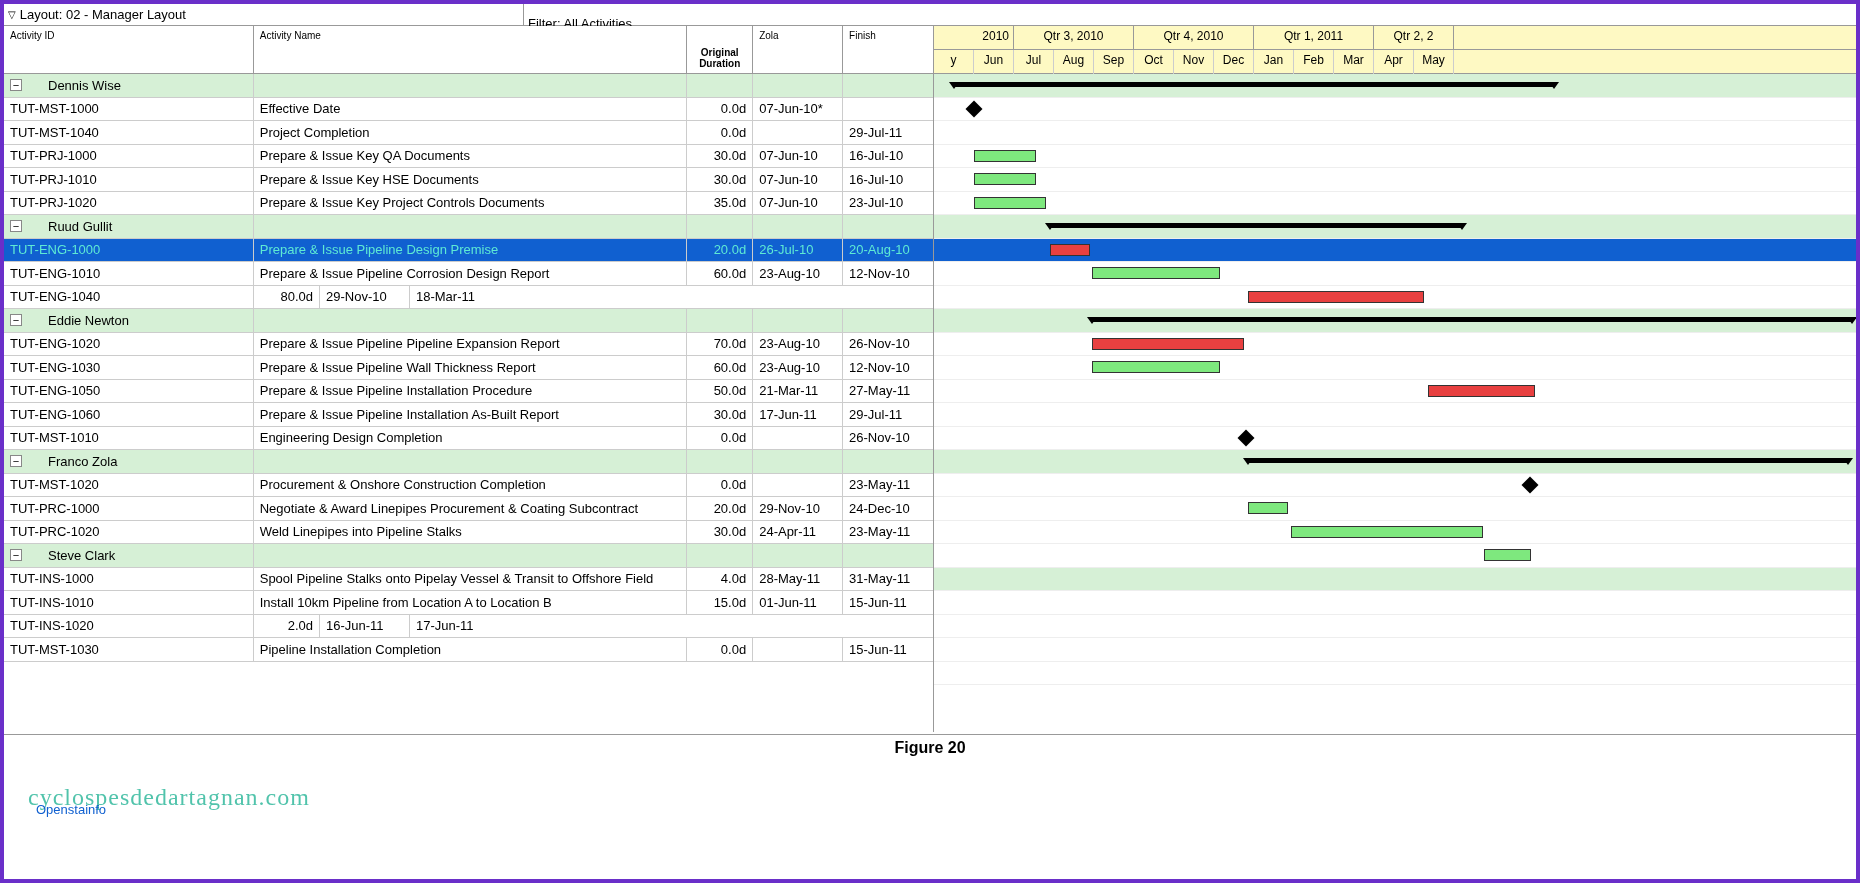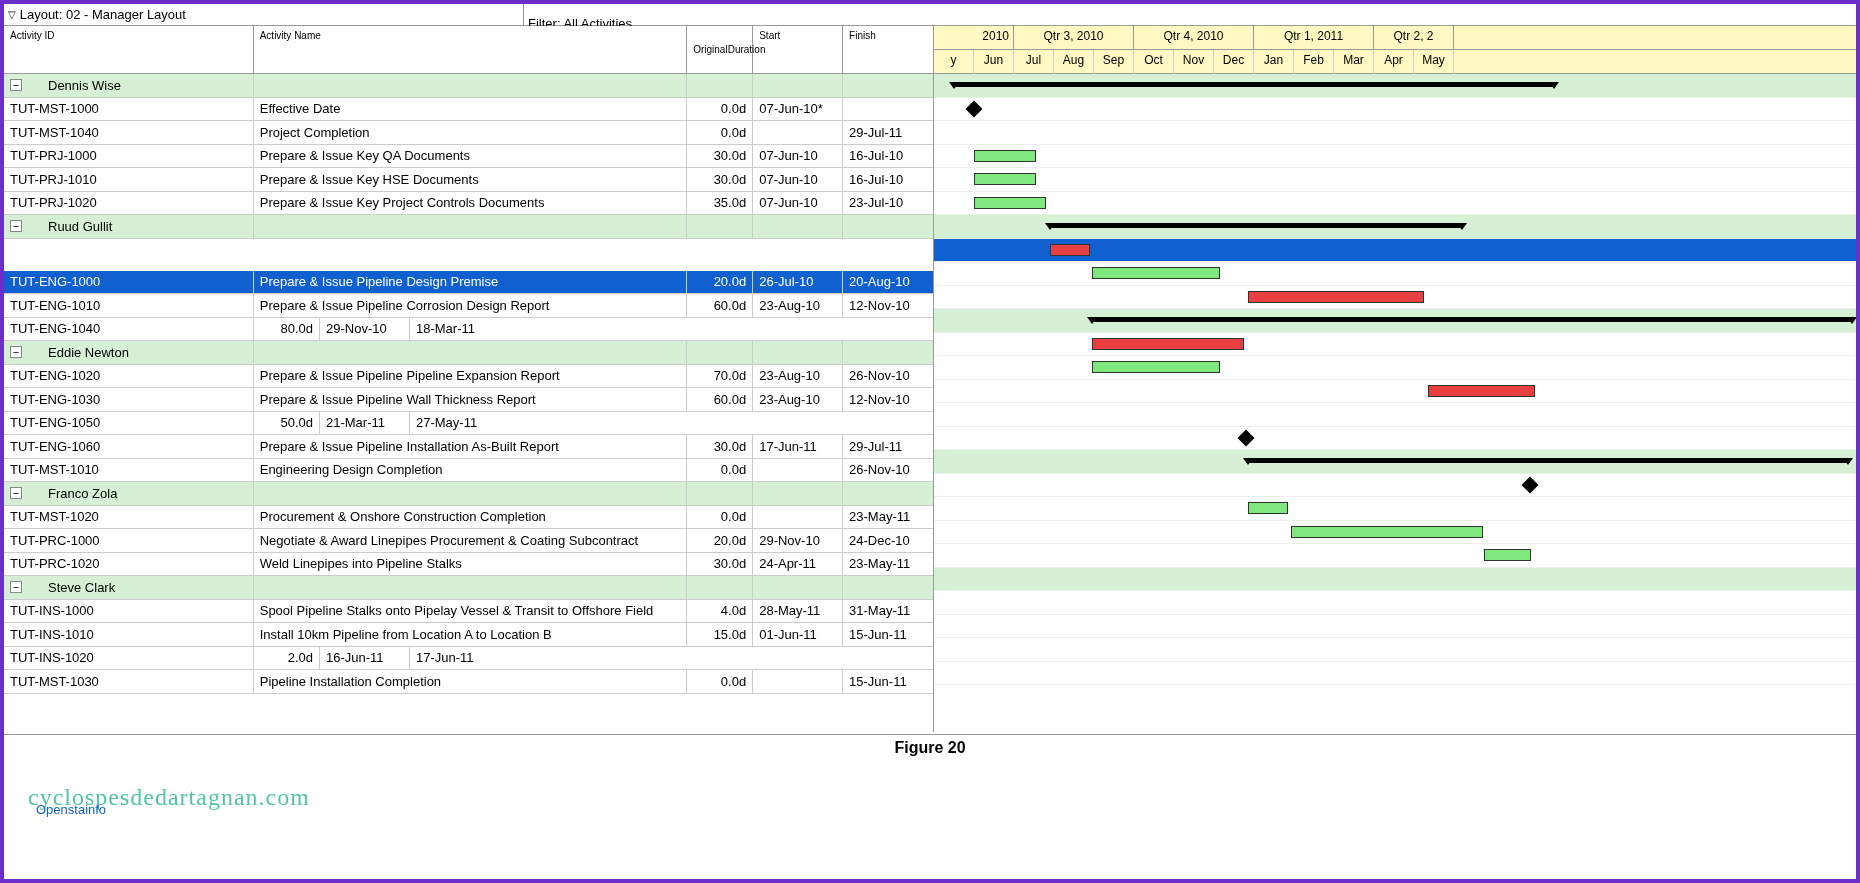--- a/index.html
+++ b/index.html
@@ -9,26 +9,26 @@
 .layout-box { width: 520px; border-right: 1px solid #999; padding: 2px 4px; display: flex; align-items: center; gap: 4px; }
 .filter-box { flex: 1; padding: 12px 4px; }
 .chev { font-size: 10px; }
 .split { display: flex; height: 706px; }
 .left { width: 930px; border-right: 1px solid #999; overflow: hidden; }
 .right { flex: 1; overflow: hidden; position: relative; }
 .header-row { display: flex; background: #fff; height: 48px; border-bottom: 1px solid #999; }
 .hcell { border-right: 1px solid #999; padding: 4px 6px; display: flex; align-items: flex-start; font-size: 10px; }
 .hcell.id { width: 250px; }
 .hcell.name { width: 434px; }
-.hcell.dur { width: 66px; text-align: center; flex-direction: row; align-items: center; justify-content: space-between; }
+.hcell.dur { width: 66px; text-align: center; flex-direction: column; align-items: center; justify-content: flex-end; font-weight: bold; }
 .hcell.start { width: 90px; }
 .hcell.finish { width: 90px; border-right: none; }
 .row { display: flex; height: 23.5px; border-bottom: 1px solid #ccc; align-items: center; }
 .row.group { background: #d6f0d6; font-weight: normal; }
-.row.sel { background: #1060d0; color: #ffffff; margin-top: 32px; }
+.row.sel { background: #1060d0; color: #5eead4; }
 .cell { border-right: 1px solid #ccc; padding: 2px 6px; overflow: hidden; white-space: nowrap; height: 100%; display: flex; align-items: center; }
 .cell.id { width: 250px; padding-left: 6px; }
 .cell.name { width: 434px; }
 .cell.dur { width: 66px; justify-content: flex-end; }
 .cell.start { width: 90px; }
 .cell.finish { width: 90px; border-right: none; }
 .expander { width: 12px; height: 12px; border: 1px solid #888; display: inline-flex; align-items: center; justify-content: center; font-size: 11px; line-height: 1; margin-right: 6px; background: #fff; cursor: pointer; flex-shrink: 0; }
 .indent2 { padding-left: 48px; }
 
 .tl-header { height: 48px; border-bottom: 1px solid #999; position: relative; background: #fef9c3; }
@@ -73,21 +73,21 @@
             <span>Activity ID</span>
           </div>
         <div class="hcell name">
             <span>Activity Name</span>
           </div>
         <div class="hcell dur">
             <span>Original</span>
             <span>Duration</span>
           </div>
         <div class="hcell start">
-            <span>Start</span>
+            <span>Zola</span>
           </div>
         <div class="hcell finish">
             <span>Finish</span>
           </div>
       </div>
       <div id="table-body">
           <div class="row group">
             <div class="cell id">
               <span class="expander">−</span>
               <span style="padding-left: 20px;">Dennis Wise</span>
@@ -181,20 +181,21 @@
           </div>
           <div class="row">
             <div class="cell id indent2">TUT-ENG-1030</div>
             <div class="cell name">Prepare &amp; Issue Pipeline Wall Thickness Report</div>
             <div class="cell dur">60.0d</div>
             <div class="cell start">23-Aug-10</div>
             <div class="cell finish">12-Nov-10</div>
           </div>
           <div class="row">
             <div class="cell id indent2">TUT-ENG-1050</div>
+            <div class="cell name">Prepare &amp; Issue Pipeline Installation Procedure</div>
             <div class="cell dur">50.0d</div>
             <div class="cell start">21-Mar-11</div>
             <div class="cell finish">27-May-11</div>
           </div>
           <div class="row">
             <div class="cell id indent2">TUT-ENG-1060</div>
             <div class="cell name">Prepare &amp; Issue Pipeline Installation As-Built Report</div>
             <div class="cell dur">30.0d</div>
             <div class="cell start">17-Jun-11</div>
             <div class="cell finish">29-Jul-11</div>

